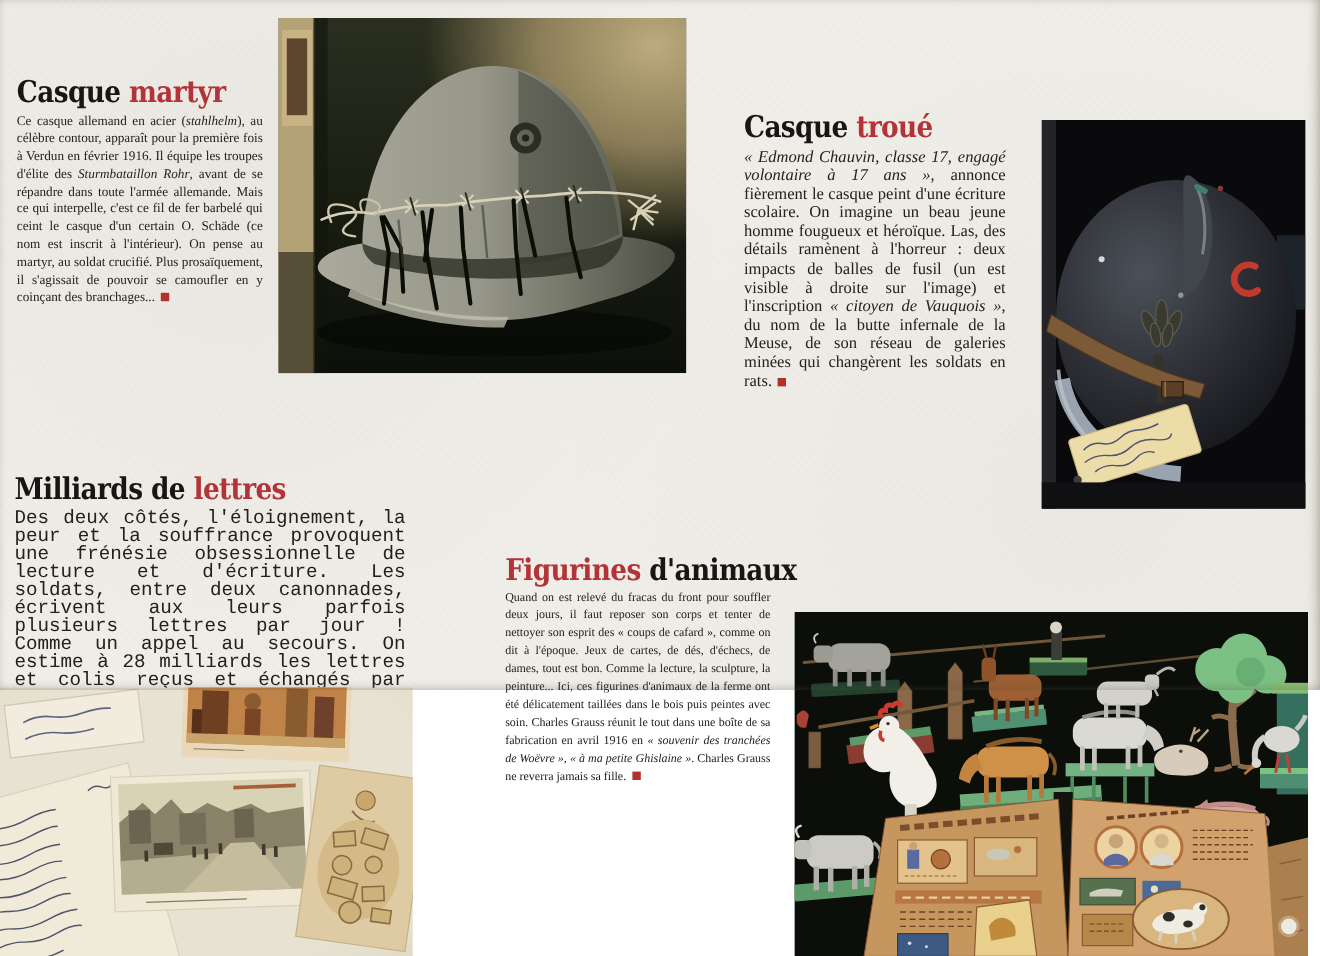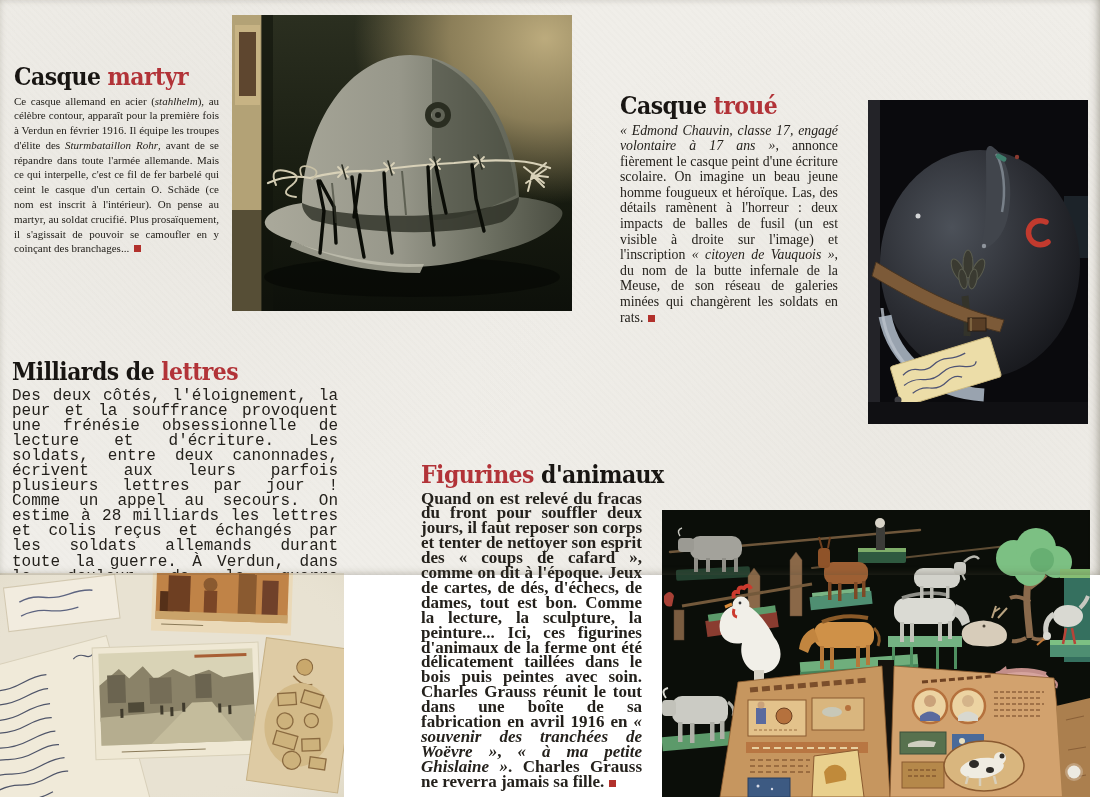--- a/index.html
+++ b/index.html
@@ -20,24 +20,24 @@
   .hd{margin:0 0 4px 0;font-family:"DejaVu Serif", serif;font-weight:700;
       font-size:25px;line-height:1.02;color:#181512;letter-spacing:-.6px;
       transform:scaleX(.88);transform-origin:0 50%;white-space:nowrap;}
   .hd .red{color:#b23338;}
   .bd{text-align:justify;}
   .bd .it{font-style:italic;}
   .a1{left:14px;top:64px;width:205px;}
   .a1 .bd{font-size:11px;line-height:14.8px;}
   .a2{left:620px;top:93px;width:218px;}
   .a2 .bd{font-size:13.8px;line-height:15.6px;}
-  .a3{left:12px;top:359px;width:326px;}
+  .a3{left:12px;top:395px;width:326px;}
   .a3 .bd{font-size:16px;line-height:15.1px;font-family:Liberation Mono, monospace;}
   .a4{left:421px;top:462px;width:221px;}
-  .a4 .bd{font-size:17px;line-height:14.9px;font-weight:bold;}
+  .a4 .bd{font-size:10px;line-height:14.9px;}
   .endmark{display:inline-block;width:7px;height:7px;background:#b2312c;
       margin-left:5px;vertical-align:baseline;}
   figure.ph{position:absolute;margin:0;padding:0;}
   figure.ph svg{display:block;width:100%;height:100%;}
   .p1{left:232px;top:15px;width:340px;height:296px;}
   .p2{left:868px;top:100px;width:220px;height:324px;}
   .p3{left:0px;top:573px;width:344px;height:224px;}
   .p4{left:662px;top:510px;width:428px;height:287px;}
 </style>
 </head>

